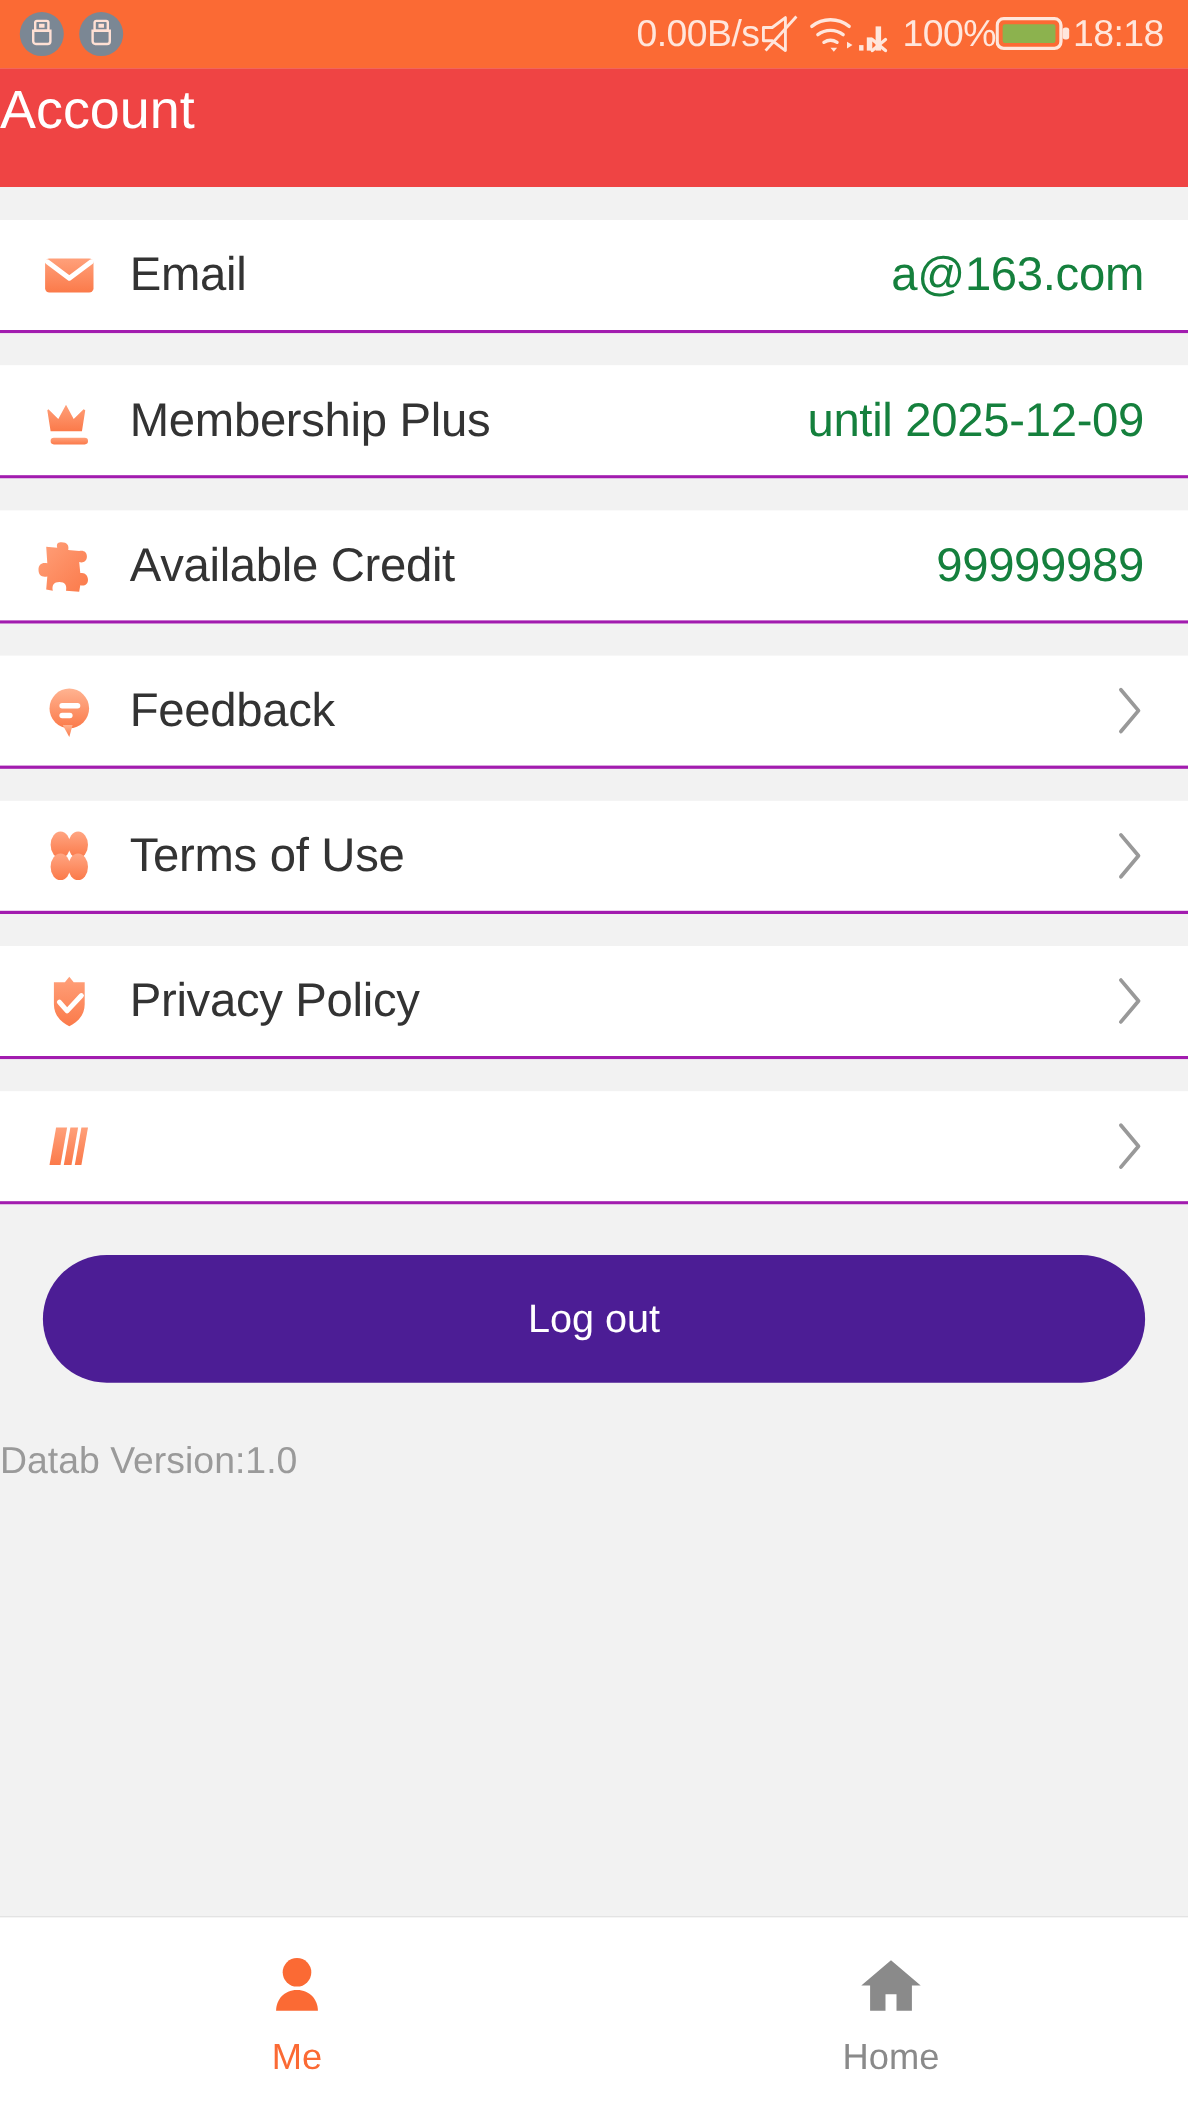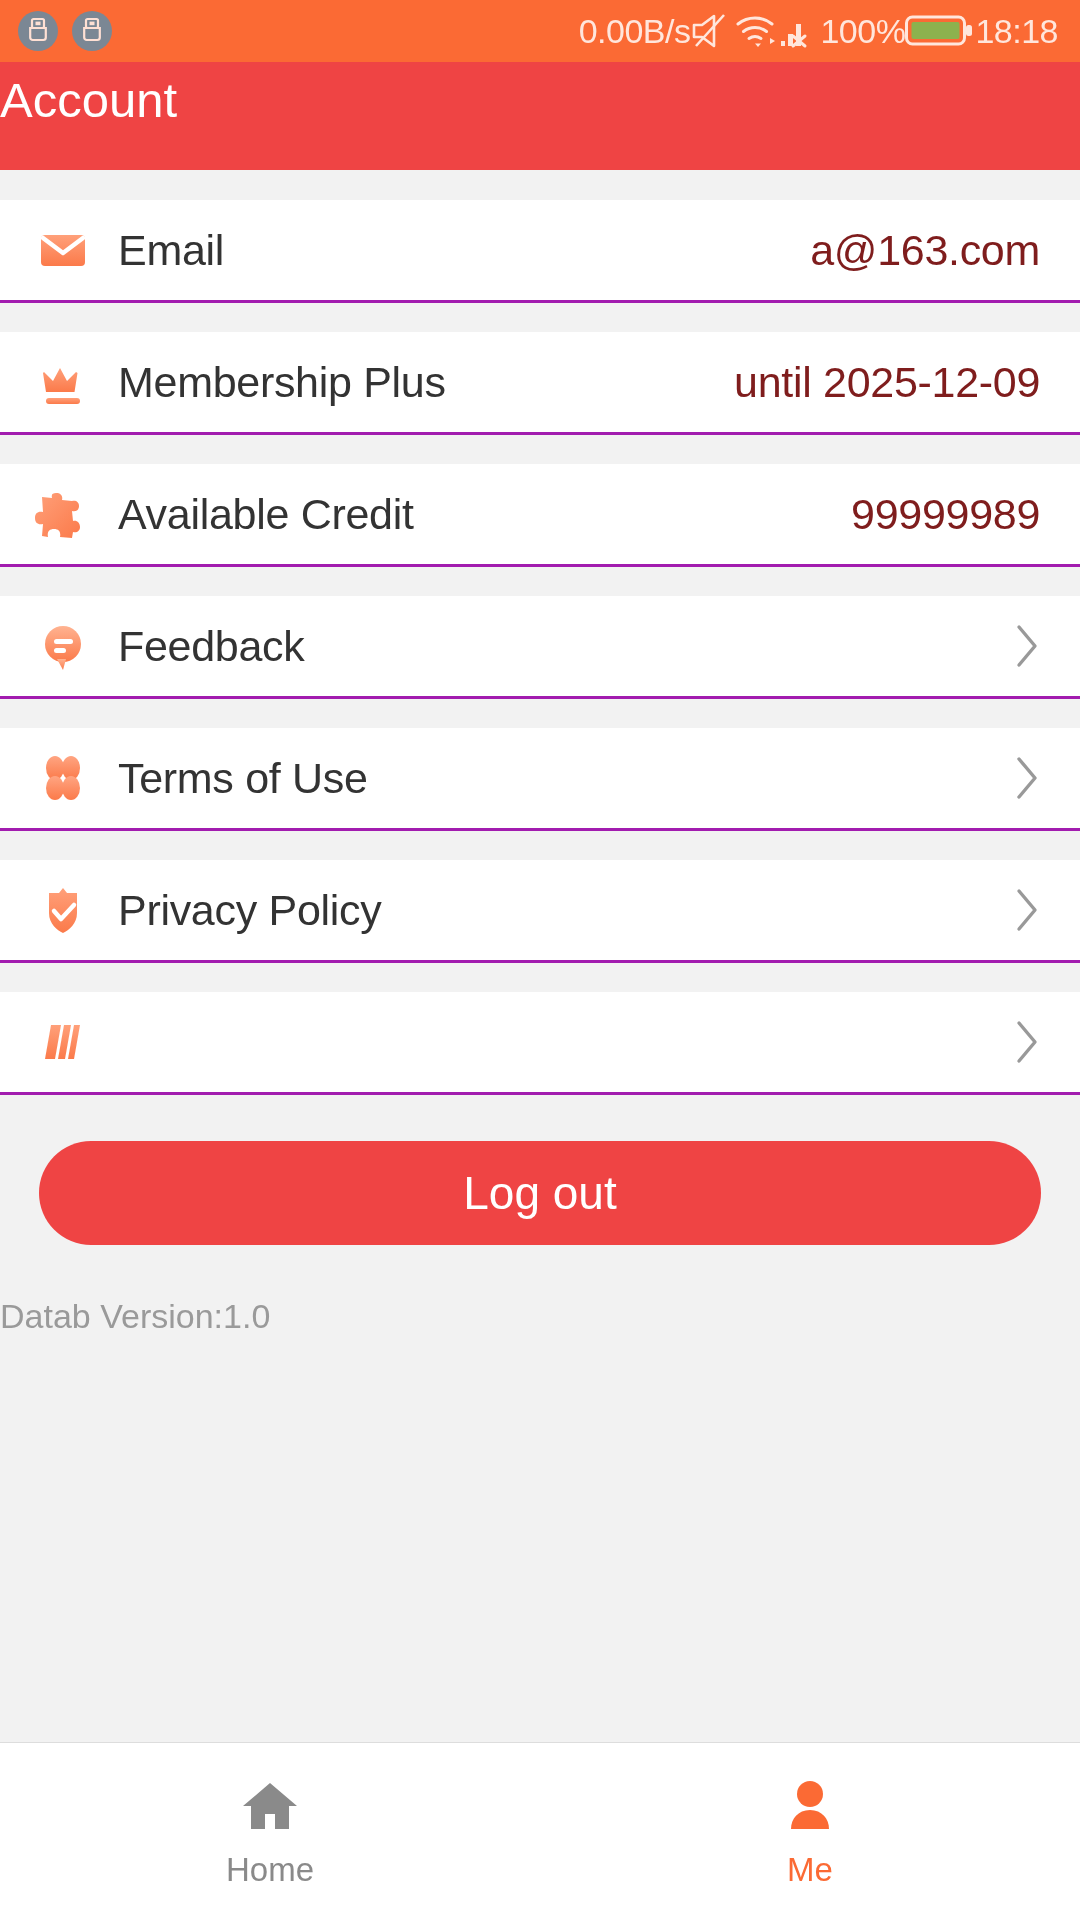--- a/index.html
+++ b/index.html
@@ -56,37 +56,37 @@
   .row-icon{
     width:58px; min-width:58px; height:58px;
     display:flex; align-items:center; justify-content:center;
     margin-right:26px;
   }
   .row-label{
     font-size:43px; color:#333333; font-weight:400;
     letter-spacing:-0.3px;
   }
   .row-value{
-    margin-left:auto; font-size:43px; color:#7f1d1d;
+    margin-left:auto; font-size:43px; color:#15803d;
     letter-spacing:-0.3px; white-space:nowrap;
   }
   .chev{ margin-left:auto; display:flex; align-items:center; }
 
   
   .footer-block{
     background:#F2F2F2;
     padding-top:46px;
     flex:1;
   }
   .logout{
     display:block;
     margin:0 auto;
-    width:1002px; height:104px;
-    background:#ef4444; border:none; border-radius:62px;
-    color:#FFFFFF; font-size:46px;
+    width:1002px; height:116px;
+    background:#4c1d95; border:none; border-radius:62px;
+    color:#FFFFFF; font-size:36px;
     font-family:"Liberation Sans", sans-serif;
     cursor:pointer;
   }
   .version{
     text-align:left; color:#9A9A9A; font-size:34px;
     margin-top:52px;
   }
 
   
   .bottomnav{
@@ -329,27 +329,27 @@
 
 <div class="footer-block">
   <button class="logout">Log out</button>
   <div class="version">Datab Version:1.0</div>
 </div>
 
 <div class="bottomnav">
   <div class="navitem">
     <span>
       <svg width="66" height="62" viewBox="0 0 66 62">
-        <path d="M33 8L6 31h8v23h14V39h10v15h14V31h8z" fill="#8A8A8A"></path>
-      </svg>
-    </span>
-    <span class="nav-label inactive">Home</span>
+        <circle cx="33" cy="19" r="13" fill="#FB6A34"></circle>
+        <path d="M33 35c-12 0-19 9-19 19h38c0-10-7-19-19-19z" fill="#FB6A34"></path>
+      </svg>
+    </span>
+    <span class="nav-label active">Me</span>
   </div>
   <div class="navitem">
     <span>
       <svg width="66" height="62" viewBox="0 0 66 62">
-        <circle cx="33" cy="19" r="13" fill="#FB6A34"></circle>
-        <path d="M33 35c-12 0-19 9-19 19h38c0-10-7-19-19-19z" fill="#FB6A34"></path>
-      </svg>
-    </span>
-    <span class="nav-label active">Me</span>
+        <path d="M33 8L6 31h8v23h14V39h10v15h14V31h8z" fill="#8A8A8A"></path>
+      </svg>
+    </span>
+    <span class="nav-label inactive">Home</span>
   </div>
 </div>
 
 </body></html>

